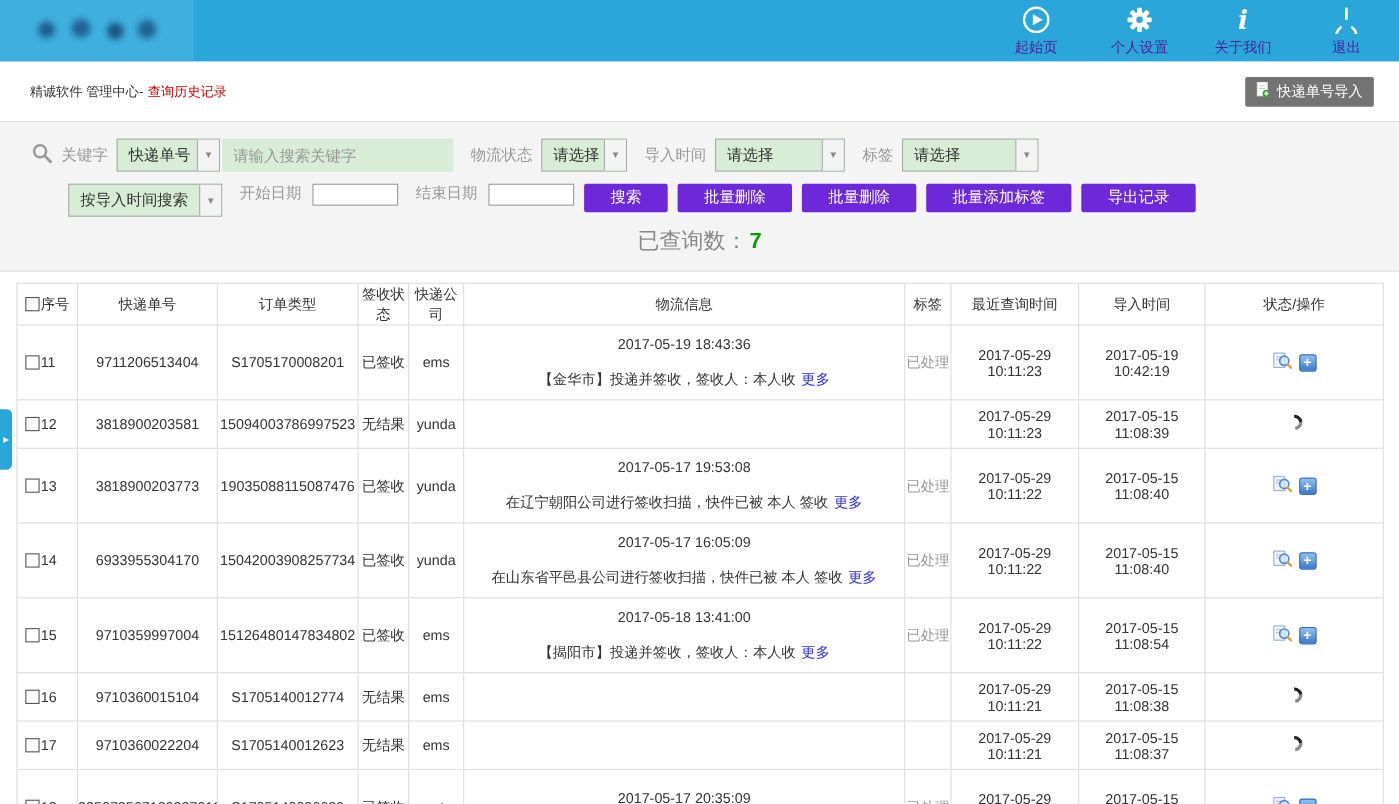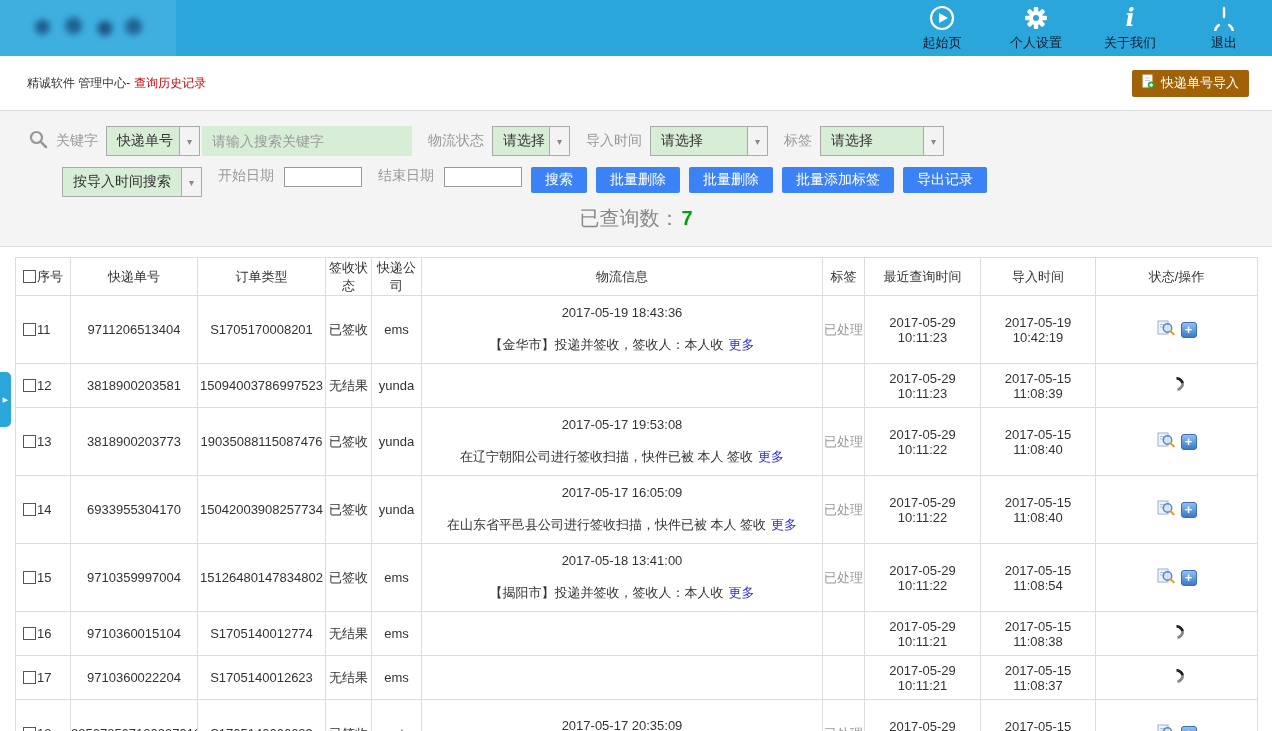--- a/index.html
+++ b/index.html
@@ -12,46 +12,46 @@
   .logo-blur { position:absolute; left:28px; top:14px; width:120px; height:26px;
     background:
       radial-gradient(circle at 12% 50%, #144a77 0 7px, transparent 8px),
       radial-gradient(circle at 38% 45%, #16507e 0 8px, transparent 9px),
       radial-gradient(circle at 64% 55%, #123f68 0 7px, transparent 8px),
       radial-gradient(circle at 88% 48%, #175381 0 8px, transparent 9px);
     filter: blur(3px); opacity:.8; }
   .top-nav { margin-left:auto; display:flex; align-items:center; gap:30px; padding-right:16px; }
   .nav-item { display:flex; flex-direction:column; align-items:center; width:64px; cursor:pointer; }
   .nav-item .ic { height:28px; display:flex; align-items:center; justify-content:center; }
-  .nav-item .lbl { color:#0f172a; font-size:13px; margin-top:2px; white-space:nowrap; }
+  .nav-item .lbl { color:#4c1d95; font-size:13px; margin-top:2px; white-space:nowrap; }
   .info-i { color:#fff; font-family:"DejaVu Serif",serif; font-style:italic; font-weight:bold; font-size:24px; line-height:24px; }
 
   
   .crumb-bar { height:55px; background:#fff; border-bottom:1px solid #ddd; display:flex; align-items:center; padding:0 23px 0 27px; position:relative; }
   .crumb { font-size:12px; color:#333; }
   .crumb .cur { color:#CC0000; margin-left:4px; }
-  .import-btn { margin-left:auto; height:27px; background:#a16207; color:#fff; border:none; border-radius:2px;
+  .import-btn { margin-left:auto; height:27px; background:#737373; color:#fff; border:none; border-radius:2px;
     font-size:13px; display:flex; align-items:center; gap:6px; padding:0 10px; cursor:pointer; font-family:inherit; }
 
   
   .filter-panel { background:#F4F4F4; border-bottom:1px solid #ddd; padding:14px 0 6px 0; }
   .f-row1 { display:flex; align-items:center; padding-left:28px; height:32px; }
   .f-row2 { display:flex; align-items:flex-start; padding-left:62px; height:28px; margin-top:10px; }
   .f-label { color:#999; font-size:14px; margin:0 8px 0 16px; white-space:nowrap; }
   .f-label.first { margin-left:8px; }
   .gselect { display:inline-flex; align-items:stretch; height:30px; border:1px solid #aaa; background:#D8EDD6; cursor:pointer; }
   .gselect .val { display:flex; align-items:center; padding:0 10px; font-size:14px; color:#333; white-space:nowrap; }
   .gselect .arr { width:20px; border-left:1px solid #aaa; background:#f3f3f3; color:#888; font-size:10px;
     display:flex; align-items:center; justify-content:center; }
   .w-kw .val { width:72px; } .w-sm .val { width:56px; } .w-co .val { width:96px; } .w-tg .val { width:102px; } .w-tm .val { width:118px; }
   .ginput { width:210px; height:30px; background:#D8EDD6; border:none; padding:0 10px; font-size:14px; color:#333; margin-left:2px; font-family:inherit; }
   .ginput::placeholder { color:#999; }
   .date-input { width:78px; height:20px; border:1px solid #999; background:#fff; margin-left:2px; font-family:inherit; }
-  .act-btn { height:26px; background:#3b82f6; color:#fff; border:none; border-radius:2px; font-size:14px;
-    padding:0 14px; margin-left:9px; cursor:pointer; white-space:nowrap; font-family:Liberation Serif, serif; }
+  .act-btn { height:26px; background:#6d28d9; color:#fff; border:none; border-radius:2px; font-size:14px;
+    padding:0 24px; margin-left:9px; cursor:pointer; white-space:nowrap; font-family:Liberation Serif, serif; }
   .summary { text-align:center; font-size:20px; color:#888; padding:10px 0 8px 0; }
   .summary .cnt { color:#00A300; font-weight:bold; margin-left:2px; }
 
   
   .table-wrap { margin:10px 15px 0 15px; }
   table { width:1242px; border-collapse:collapse; table-layout:fixed; }
   th,td { border:1px solid #ddd; font-size:13px; color:#333; text-align:center; overflow:hidden; }
   th { height:38px; font-weight:400; background:#fff; }
   tr.tall td { height:68px; }
   tr.short td { height:44px; }

